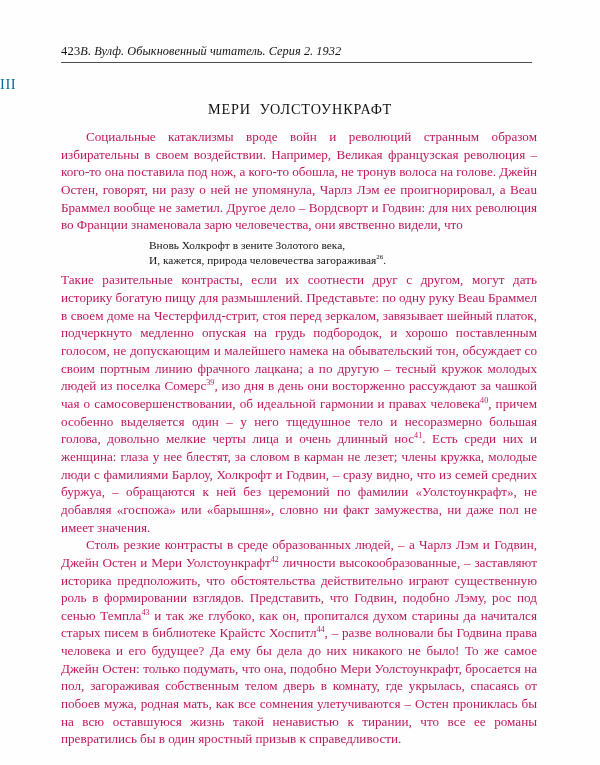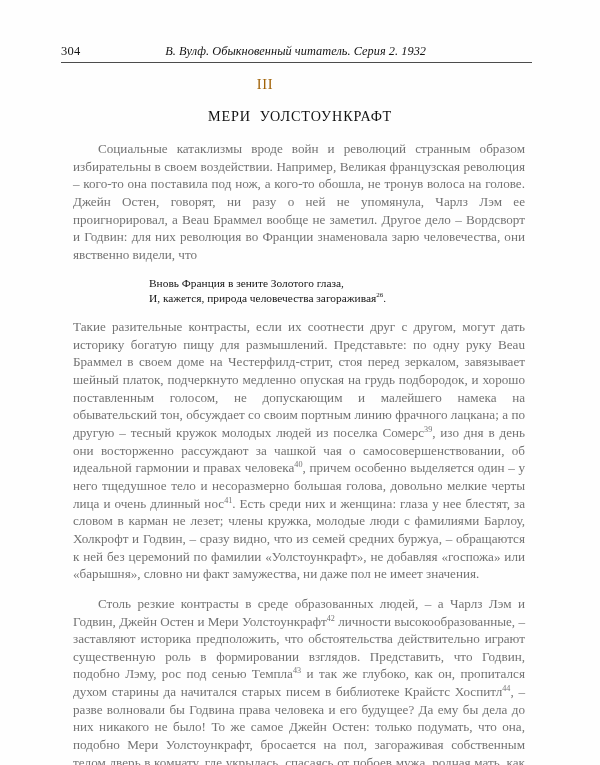--- a/index.html
+++ b/index.html
@@ -32,21 +32,21 @@
     align-items: baseline;
   }
   .folio {
     font-size: 12.5px;
     letter-spacing: 0.2px;
     color: #141414;
     flex: 0 0 auto;
   }
   .runhead-title {
     flex: 1 1 auto;
-    text-align: center;
+    text-align: left;
     font-style: italic;
     font-size: 12.3px;
     letter-spacing: 0.05px;
     color: #131313;
     padding-right: 22px;
   }
   .rule {
     position: absolute;
     left: 61px;
     top: 62px;
@@ -54,51 +54,50 @@
     height: 1px;
     background: #4c4c4c;
   }
 
   
   .section-number {
     position: absolute;
     left: 0;
     top: 76px;
     width: 530px;
-    text-align: center;
     font-size: 14.5px;
     letter-spacing: 0.6px;
-    color: #a16207;
+    color: #0369a1;
   }
   .chapter-title {
     position: absolute;
     left: 0;
-    top: 108px;
+    top: 101px;
     width: 600px;
     text-align: center;
     font-size: 14.2px;
     letter-spacing: 0.9px;
     color: #111111;
     white-space: pre;
   }
 
   
   .body {
     position: absolute;
     left: 61px;
     top: 128px;
     width: 476px;
   }
   p.para {
-    margin: 12px;
+    margin: 0;
     font-size: 13.15px;
     line-height: 17.65px;
     text-align: justify;
     text-indent: 25px;
-    color: #737373;
+    color: #be185d;
     hyphens: manual;
     word-spacing: -0.1px;
   }
   p.para.noindent {
     text-indent: 0;
   }
   .verse {
     margin: 4px 0 3px 0;
     padding-left: 88px;
     font-size: 11.4px;
@@ -113,34 +112,34 @@
     vertical-align: super;
     line-height: 0;
   }
 </style>
 </head>
 <body>
 
 <div class="page">
 
   <div class="runhead">
-    <span class="folio">304</span>
+    <span class="folio">423</span>
     <span class="runhead-title">В. Вулф. Обыкновенный читатель. Серия 2. 1932</span>
   </div>
   <div class="rule"></div>
 
   <div class="section-number">III</div>
   <div class="chapter-title">МЕРИ  УОЛСТОУНКРАФТ</div>
 
   <div class="body">
 
     <p class="para"><span>Социальные катаклизмы вроде войн и революций странным образом избирательны в своем воздействии. Например, Великая французская революция – кого-то она поставила под нож, а кого-то обошла, не тронув волоса на голове. Джейн Остен, говорят, ни разу о ней не упомянула, Чарлз Лэм ее проигнорировал, а Beau Браммел вообще не заметил. Другое дело – Вордсворт и Годвин: для них революция во Франции знаменовала зарю человечества, они явственно видели, что</span></p>
 
     <div class="verse">
-      <div class="vline">Вновь Франция в зените Золотого глаза,</div>
+      <div class="vline">Вновь Холкрофт в зените Золотого века,</div>
       <div class="vline"><span>И, кажется, природа человечества загораживая</span><sup>26</sup><span>.</span></div>
     </div>
 
     <p class="para noindent"><span>Такие разительные контрасты, если их соотнести друг с другом, могут дать историку богатую пищу для размышлений. Представьте: по одну руку Beau Браммел в своем доме на Честерфилд-стрит, стоя перед зеркалом, завязывает шейный платок, подчеркнуто медленно опуская на грудь подбородок, и хорошо поставленным голосом, не допускающим и малейшего намека на обывательский тон, обсуждает со своим портным линию фрачного лацкана; а по другую – тесный кружок молодых людей из поселка Сомерс</span><sup>39</sup><span>, изо дня в день они восторженно рассуждают за чашкой чая о самосовершенствовании, об идеальной гармонии и правах человека</span><sup>40</sup><span>, причем особенно выделяется один – у него тщедушное тело и несоразмерно большая голова, довольно мелкие черты лица и очень длинный нос</span><sup>41</sup><span>. Есть среди них и женщина: глаза у нее блестят, за словом в карман не лезет; члены кружка, молодые люди с фамилиями Барлоу, Холкрофт и Годвин, – сразу видно, что из семей средних буржуа, – обращаются к ней без церемоний по фамилии «Уолстоункрафт», не добавляя «госпожа» или «барышня», словно ни факт замужества, ни даже пол не имеет значения.</span></p>
 
     <p class="para"><span>Столь резкие контрасты в среде образованных людей, – а Чарлз Лэм и Годвин, Джейн Остен и Мери Уолстоункрафт</span><sup>42</sup><span> личности высокообразованные, – заставляют историка предположить, что обстоятельства действительно играют существенную роль в формировании взглядов. Представить, что Годвин, подобно Лэму, рос под сенью Темпла</span><sup>43</sup><span> и так же глубоко, как он, пропитался духом старины да начитался старых писем в библиотеке Крайстс Хоспитл</span><sup>44</sup><span>, – разве волновали бы Годвина права человека и его будущее? Да ему бы дела до них никакого не было! То же самое Джейн Остен: только подумать, что она, подобно Мери Уолстоункрафт, бросается на пол, загораживая собственным телом дверь в комнату, где укрылась, спасаясь от побоев мужа, родная мать, как все сомнения улетучиваются – Остен прониклась бы на всю оставшуюся жизнь такой ненавистью к тирании, что все ее романы превратились бы в один яростный призыв к справедливости.</span></p>
 
   </div>
 </div>
 

